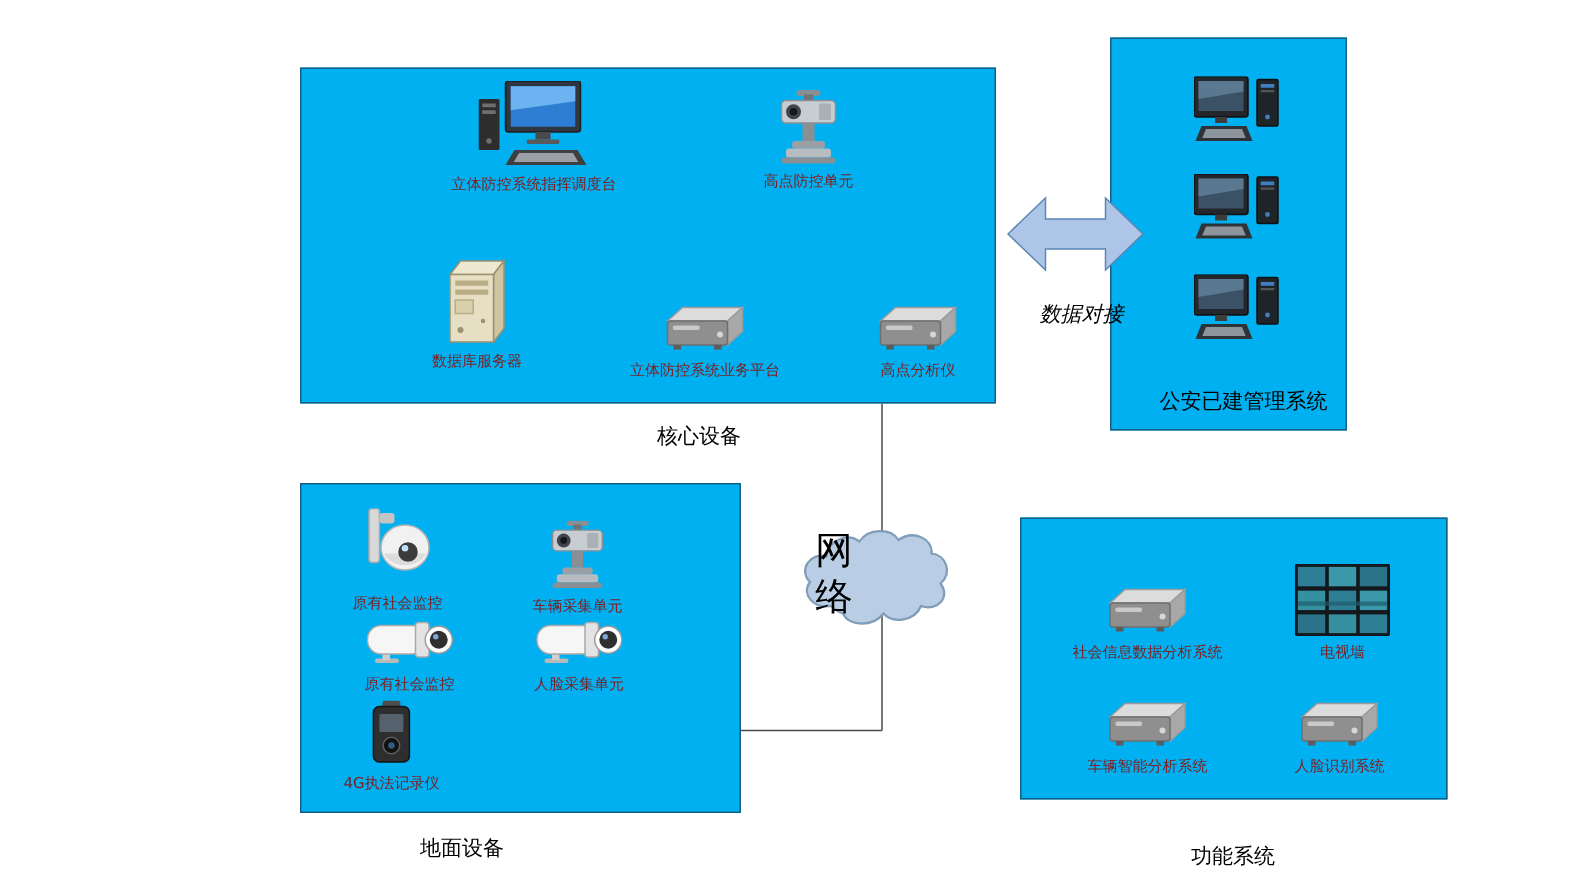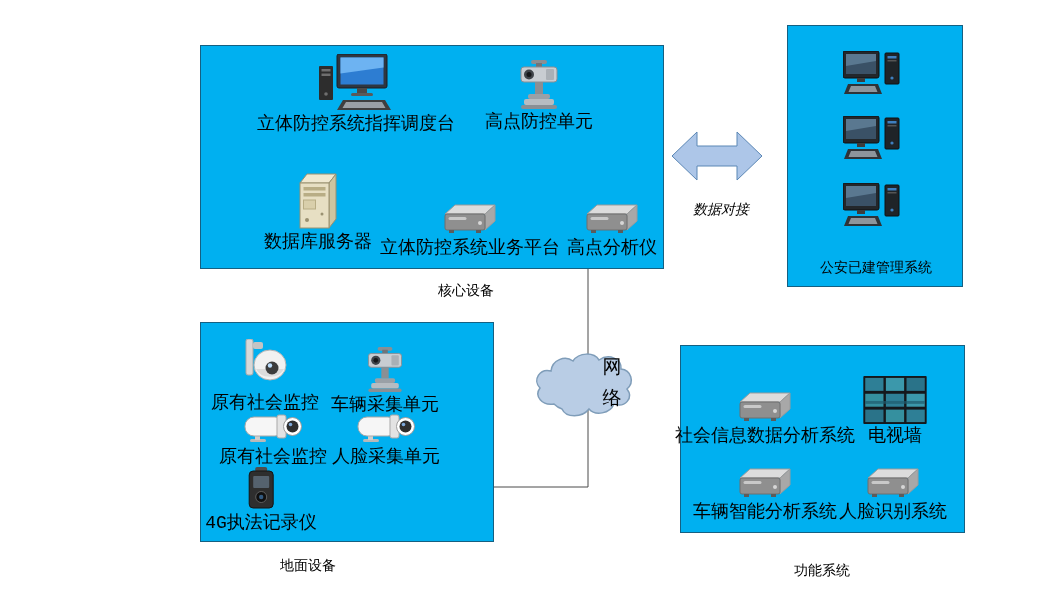--- a/index.html
+++ b/index.html
@@ -9,26 +9,26 @@
     --arrow-border:#5b87b5;
     --cloud-fill:#b9cde5;
     --cloud-border:#7f9db9;
   }
   *{margin:0;padding:0;box-sizing:border-box;}
   body{background:#fff;font-family:"DejaVu Sans","Liberation Sans",sans-serif;color:#000;}
   .canvas{position:relative;width:1063px;height:590px;background:#fff;overflow:hidden;}
   .lines{position:absolute;left:0;top:0;z-index:0;pointer-events:none;}
   .panel{position:absolute;background:var(--box-fill);border:1px solid var(--box-border);z-index:1;}
   .device{position:absolute;transform:translateX(-50%);display:flex;flex-direction:column;align-items:center;gap:4px;z-index:2;}
-  .lbl{font-size:18px;line-height:16px;white-space:nowrap;color:#000000;font-family:Liberation Mono, monospace;}
+  .lbl{font-size:10px;line-height:16px;white-space:nowrap;color:#7f1d1d;}
   .caption{position:absolute;transform:translateX(-50%);font-size:14px;white-space:nowrap;z-index:2;}
   .arrow-wrap{position:absolute;left:671px;top:127px;z-index:2;}
   .arrow-label{position:absolute;left:721px;top:201px;transform:translateX(-50%);font-size:14px;white-space:nowrap;z-index:2;font-style:italic;}
   .cloud-wrap{position:absolute;left:532px;top:350px;z-index:2;}
-  .net-label{position:absolute;left:598px;top:351px;width:28px;font-size:19px;line-height:31px;text-align:center;word-break:break-all;z-index:3;}
+  .net-label{position:absolute;left:542px;top:351px;width:28px;font-size:25px;line-height:31px;text-align:center;word-break:break-all;z-index:3;}
   .pc-slot{position:absolute;transform:translateX(-50%);}
 </style>
 </head>
 <body>
 
 <svg width="0" height="0" style="position:absolute" aria-hidden="true">
   <defs>
     <symbol id="ic-workstation" viewBox="0 0 74 58">
       <rect x="0" y="12" width="14" height="34" rx="1" fill="#2d2d2d"></rect>
       <rect x="2.5" y="15" width="9" height="2.5" fill="#6f6f6f"></rect>
@@ -166,21 +166,21 @@
   </div>
   <span class="caption" style="left:466px;top:282px;">核心设备</span>
 
   <div class="arrow-wrap">
     <svg width="92" height="58">
       <polygon points="1,29 26,5 26,19 66,19 66,5 91,29 66,53 66,39 26,39 26,53" style="fill:var(--arrow-fill);stroke:var(--arrow-border);stroke-width:1"></polygon>
     </svg>
   </div>
   <span class="arrow-label">数据对接</span>
 
-  <div class="panel" style="left:787px;top:25px;width:176px;height:262px;">
+  <div class="panel" style="left:740px;top:25px;width:158px;height:262px;">
     <div class="pc-slot" style="left:84px;top:25px;">
       <svg width="58" height="46">
           <use href="#ic-pc"></use>
         </svg>
     </div>
     <div class="pc-slot" style="left:84px;top:90px;">
       <svg width="58" height="46">
           <use href="#ic-pc"></use>
         </svg>
     </div>

